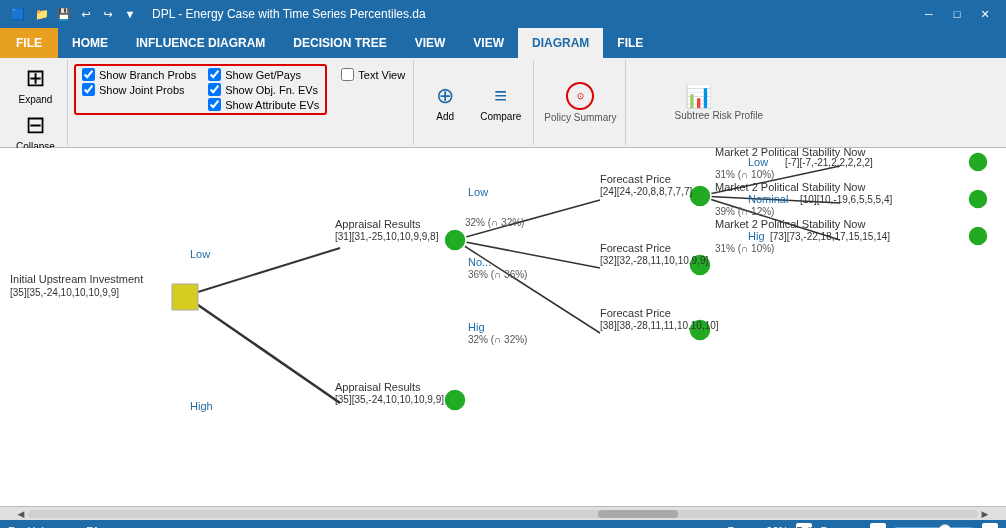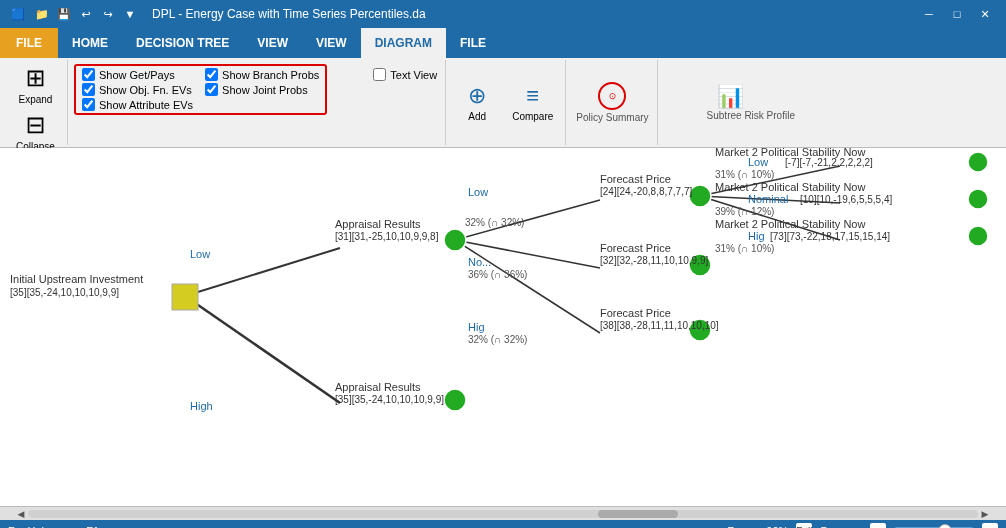--- a/index.html
+++ b/index.html
@@ -233,20 +233,21 @@
   <div class="window-controls">
     <div class="win-btn">─</div>
     <div class="win-btn">□</div>
     <div class="win-btn close">✕</div>
   </div>
 </div>
 
 <div class="ribbon-tabs">
   <button class="ribbon-tab file-tab">FILE</button>
   <button class="ribbon-tab">HOME</button>
+  <button class="ribbon-tab">INFLUENCE DIAGRAM</button>
   <button class="ribbon-tab">DECISION TREE</button>
   <button class="ribbon-tab">VIEW</button>
   <button class="ribbon-tab">VIEW</button>
   <button class="ribbon-tab active">DIAGRAM</button>
   <button class="ribbon-tab">FILE</button>
 </div>
 
 <div class="ribbon">
 
   <div class="ribbon-group">
@@ -260,50 +261,50 @@
           <span class="icon">⊟</span>
           <span class="label">Collapse</span>
         </div>
       </div>
     </div>
   </div>
 
   <div style="display:flex;flex-direction:column;margin:2px;">
     <div class="display-group">
       <div class="display-group-rows">
+        <div class="display-col">
+          <div class="checkbox-row">
+            <input type="checkbox" checked="" style="">
+            <span>Show Branch Probs</span>
+          </div>
+          <div class="checkbox-row">
+            <input type="checkbox" checked="" style="">
+            <span>Show Joint Probs</span>
+          </div>
+        </div>
         <div class="display-col">
           <div class="checkbox-row">
             <input type="checkbox" checked="" style="">
             <span>Show Get/Pays</span>
           </div>
           <div class="checkbox-row">
             <input type="checkbox" checked="" style="">
             <span>Show Obj. Fn. EVs</span>
           </div>
           <div class="checkbox-row">
             <input type="checkbox" checked="" style="">
             <span>Show Attribute EVs</span>
           </div>
         </div>
-        <div class="display-col">
-          <div class="checkbox-row">
-            <input type="checkbox" checked="" style="">
-            <span>Show Branch Probs</span>
-          </div>
-          <div class="checkbox-row">
-            <input type="checkbox" checked="" style="">
-            <span>Show Joint Probs</span>
-          </div>
-        </div>
       </div>
     </div>
   </div>
 
   <div style="display:flex;flex-direction:column;padding:4px 8px;border-right:1px solid #ccc;justify-content:flex-start;">
-    <div class="checkbox-row" style="margin-top:4px;margin-left:32px;">
+    <div class="checkbox-row" style="margin-top:4px;">
       <input type="checkbox" style="">
       <span>Text View</span>
     </div>
     <div style="font-size:10px;color:#555;margin-top:auto;text-align:center;"></div>
   </div>
 
   <div style="display:flex;flex-direction:column;padding:2px 4px;border-right:1px solid #ccc;">
     <div style="display:flex;gap:2px;flex:1;">
       <div class="action-btn">
         <span style="font-size:22px;color:#1e6ba8;">⊕</span>

